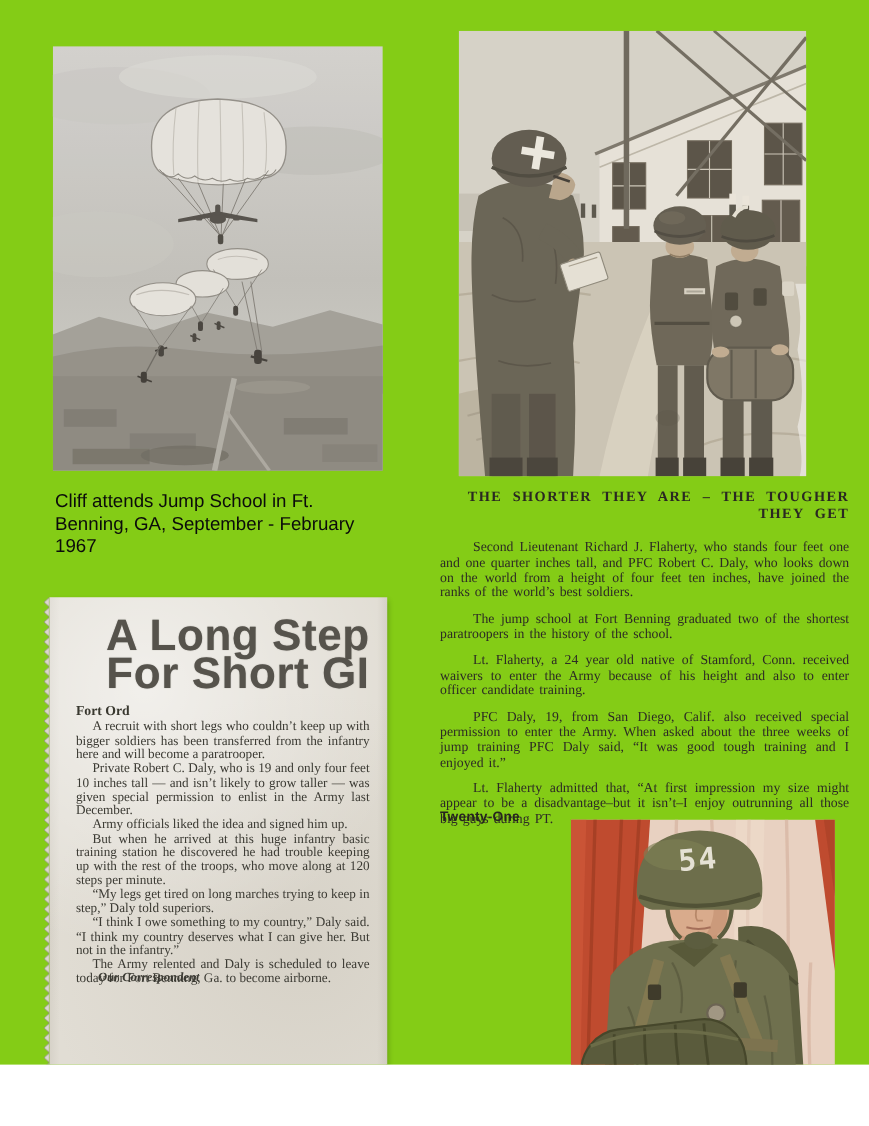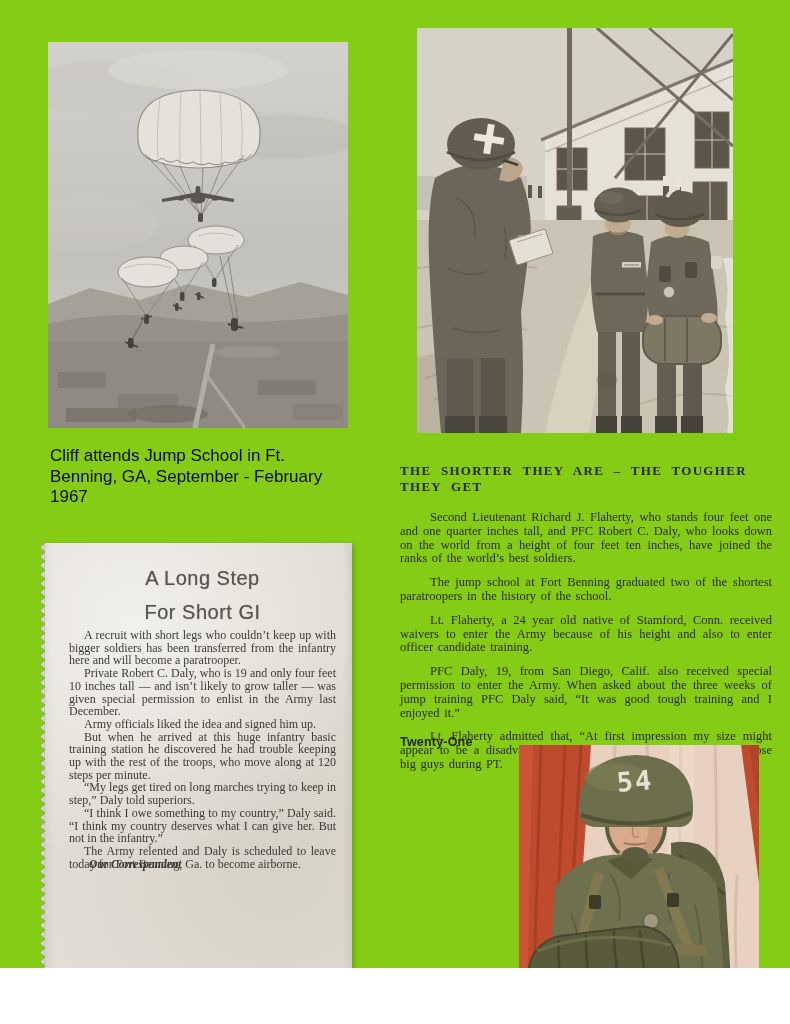--- a/index.html
+++ b/index.html
@@ -12,36 +12,36 @@
 
   
   .clipping{left:45px;top:543px;width:307px;height:457px;background:#e1ddd4;
             background-image:
               radial-gradient(circle at 28% 18%, rgba(255,255,255,.55), rgba(255,255,255,0) 55%),
               radial-gradient(circle at 75% 70%, rgba(150,140,120,.14), rgba(150,140,120,0) 60%),
               linear-gradient(90deg, rgba(120,110,95,.10) 0, rgba(120,110,95,0) 3%, rgba(120,110,95,0) 97%, rgba(120,110,95,.12) 100%);
             box-shadow:2px 2px 5px rgba(0,0,0,.22);
             box-sizing:border-box;padding:14px 16px 10px 24px;}
   .zz{position:absolute;}
-  .np-headline{font-family:"Liberation Sans",sans-serif;font-weight:normal;
-               font-size:20px;line-height:34px;letter-spacing:.5px;text-align:center;
+  .np-headline{font-family:"Liberation Sans",sans-serif;font-weight:bold;
+               font-size:40px;line-height:34px;letter-spacing:.5px;text-align:right;
                color:#56534c;text-shadow:0 0 1px rgba(86,83,76,.55);margin-top:4px;}
   .np-dateline{font-family:"Liberation Serif",serif;font-weight:bold;font-size:12.5px;
                margin-top:10px;color:#39382f;}
   .np-body{font-family:"Liberation Serif",serif;font-size:12px;line-height:12.7px;
            color:#3b3a33;text-align:justify;}
   .np-body p{margin:0;text-indent:15px;}
   .np-byline{font-family:"Liberation Serif",serif;font-size:11.5px;font-style:italic;
              font-weight:bold;color:#3b3a33;text-align:left;margin-top:-12.7px;padding-left:20px;}
 
   
   .article{left:400px;top:443px;width:372px;color:#26241f;}
   .art-headline{font-family:"Liberation Serif",serif;font-weight:bold;font-size:13px;
-                letter-spacing:1.3px;word-spacing:5px;text-align:left;color:#2a2822;
-                margin-bottom:16px;margin-top:20px;}
+                letter-spacing:1.3px;word-spacing:5px;text-align:right;color:#2a2822;
+                margin-bottom:16px;}
   .art-body{font-family:"Liberation Serif",serif;font-size:12.5px;line-height:13.8px;
             text-align:justify;color:#2d2b25;}
   .art-body p{margin:0 0 10px;text-indent:30px;word-spacing:1.5px;}
   .page-label{left:400px;top:735px;font-family:Liberation Sans, sans-serif;font-weight:bold;
               font-size:12.5px;color:#26241f;letter-spacing:.2px;}
 
   svg{display:block;}
 </style>
 </head>
 <body>
@@ -324,20 +324,21 @@
           <path d="M0,0 L4.5,5 L9,0 Z" fill="#dcd8cf" stroke="#8a867c" stroke-width=".6"></path>
         </pattern>
       </defs>
       <rect width="307" height="5" fill="url(#pzb)"></rect>
     </svg>
 
     <div class="np-headline">
       <div>A Long Step</div>
       <div>For Short GI</div>
     </div>
+    <div class="np-dateline">Fort Ord</div>
     <div class="np-body">
       <p>A recruit with short legs who couldn’t keep up with bigger soldiers has been transferred from the infantry here and will become a paratrooper.</p>
       <p>Private Robert C. Daly, who is 19 and only four feet 10 inches tall — and isn’t likely to grow taller — was given special permission to enlist in the Army last December.</p>
       <p>Army officials liked the idea and signed him up.</p>
       <p>But when he arrived at this huge infantry basic training station he discovered he had trouble keeping up with the rest of the troops, who move along at 120 steps per minute.</p>
       <p>“My legs get tired on long marches trying to keep in step,” Daly told superiors.</p>
       <p>“I think I owe something to my country,” Daly said. “I think my country deserves what I can give her. But not in the infantry.”</p>
       <p>The Army relented and Daly is scheduled to leave today for Fort Benning, Ga. to become airborne.</p>
     </div>
     <div class="np-byline">Our Correspondent</div>

